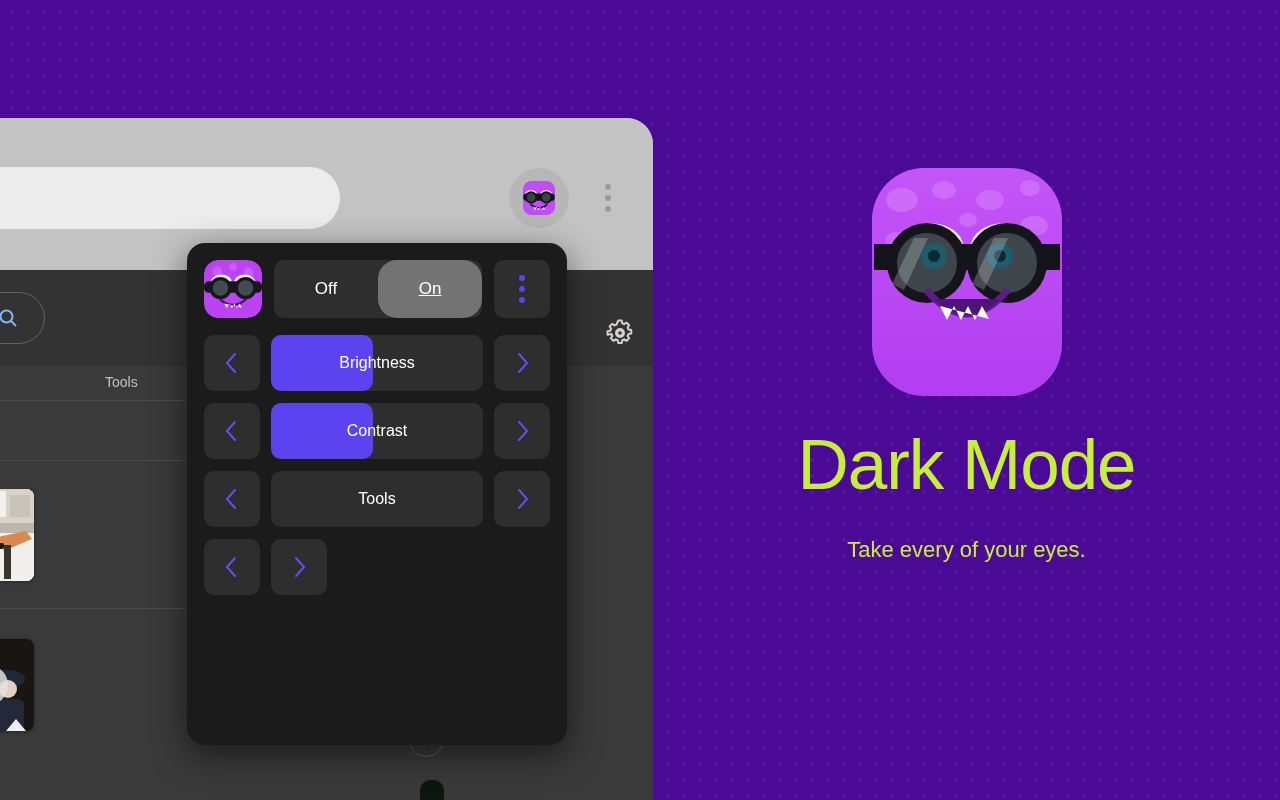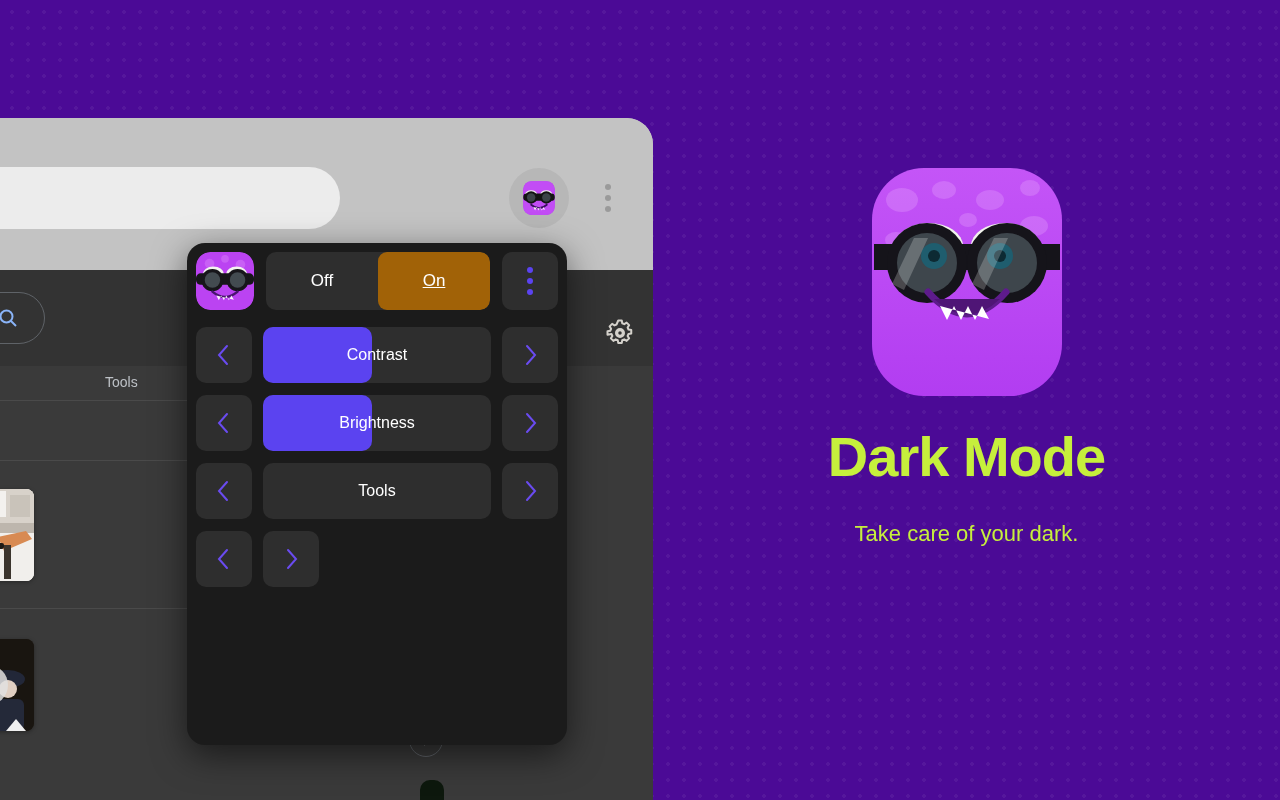--- a/index.html
+++ b/index.html
@@ -201,21 +201,21 @@
   
   #extension-popup {
     position: absolute;
     left: 187px;
     top: 243px;
     width: 380px;
     height: 502px;
     background: #1b1b1b;
     border-radius: 18px;
     box-shadow: 0 10px 34px rgba(0,0,0,0.55);
-    padding: 9px;
+    padding: 17px;
   }
 
   .popup-top {
     display: flex;
     align-items: center;
     gap: 12px;
     height: 58px;
   }
 
   .popup-logo {
@@ -235,22 +235,22 @@
     overflow: hidden;
   }
   .onoff .seg {
     flex: 1 1 50%;
     height: 58px;
     display: flex; align-items: center; justify-content: center;
     font-size: 17px;
     color: #ffffff;
   }
   .onoff .seg.active {
-    background: #a16207;
-    border-radius: 9px;
+    background: #737373;
+    border-radius: 19px;
     text-decoration: underline;
   }
 
   .popup-kebab {
     flex: 0 0 56px;
     height: 58px;
     background: #2e2e2e;
     border-radius: 10px;
     display: flex; flex-direction: column;
     align-items: center; justify-content: center;
@@ -327,22 +327,22 @@
     flex-direction: column;
     align-items: center;
   }
   .promo-icon {
     margin-top: 168px;
     width: 190px;
     height: 228px;
   }
   .promo-title {
     margin-top: 28px;
-    font-size: 56px;
-    font-weight: bold;
+    font-size: 71px;
+    font-weight: normal;
     color: #c6ef3c;
     letter-spacing: -1px;
   }
   .promo-sub {
     margin-top: 20px;
     font-size: 22px;
     color: #c6ef3c;
     text-align: center;
     line-height: 50px;
   }
@@ -503,38 +503,38 @@
     <div class="filters">
 
       <div class="filter-row">
         <div class="step-btn">
           <svg width="16" height="22" viewBox="0 0 16 22" fill="none" stroke-width="2" stroke-linecap="round">
               <polyline points="11,2 3,11 11,20"></polyline>
             </svg>
         </div>
         <div class="slider">
           <span class="fill" style="width:48%"></span>
-          <span class="lbl">Contrast</span>
+          <span class="lbl">Brightness</span>
         </div>
         <div class="step-btn">
           <svg width="16" height="22" viewBox="0 0 16 22" fill="none" stroke-width="2" stroke-linecap="round">
               <polyline points="5,2 13,11 5,20"></polyline>
             </svg>
         </div>
       </div>
 
       <div class="filter-row">
         <div class="step-btn">
           <svg width="16" height="22" viewBox="0 0 16 22" fill="none" stroke-width="2" stroke-linecap="round">
               <polyline points="11,2 3,11 11,20"></polyline>
             </svg>
         </div>
         <div class="slider">
           <span class="fill" style="width:48%"></span>
-          <span class="lbl">Brightness</span>
+          <span class="lbl">Contrast</span>
         </div>
         <div class="step-btn">
           <svg width="16" height="22" viewBox="0 0 16 22" fill="none" stroke-width="2" stroke-linecap="round">
               <polyline points="5,2 13,11 5,20"></polyline>
             </svg>
         </div>
       </div>
 
       <div class="filter-row">
         <div class="step-btn">
@@ -616,17 +616,17 @@
 
         <path d="M56 124 Q95 168 134 124" stroke="#5e1b8c" stroke-width="7" fill="none" stroke-linecap="round"></path>
         <path d="M62 131 Q95 162 128 131 Z" fill="#4f1576"></path>
         <path d="M68 138 l7 14 7-14 7 14 7-14 7 14 7-14 7 13" fill="#ffffff"></path>
       </svg>
     </div>
 
     <div class="promo-title">Dark Mode</div>
 
     <div class="promo-sub">
-      <div>Take care of your dark.</div>
+      <div>Take every of your eyes.</div>
     </div>
   </div>
 
 </div>
 
 </body></html>

